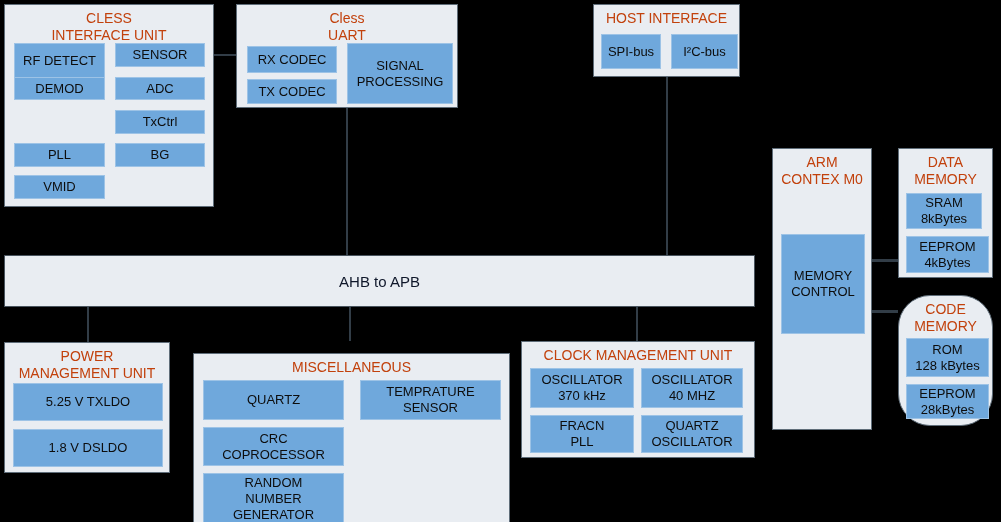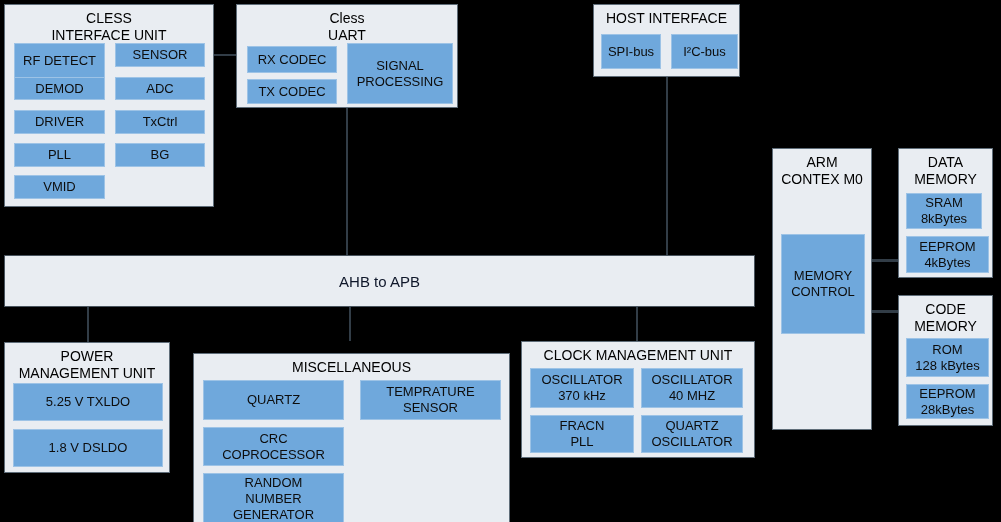--- a/index.html
+++ b/index.html
@@ -7,21 +7,21 @@
     position:relative; width:1001px; height:522px; background:#000;
     font-family:"Liberation Sans", sans-serif; color:#0b0b0b;
     overflow:hidden;
   }
   .panel {
     position:absolute; background:#e9edf2; border:1px solid #5f6d79;
     box-sizing:border-box;
   }
   .panel-title {
     text-align:center; white-space:pre-line; font-size:14px; line-height:17px;
-    padding-top:5px; color:#000000;
+    padding-top:5px; color:#c2410c;
   }
   .blk {
     position:absolute; background:#6fa8dc; border:1px solid #9dc3e6;
     box-sizing:border-box; display:flex; align-items:center; justify-content:center;
     text-align:center; white-space:pre-line; font-size:13px; line-height:16px;
     color:#0d0d0d;
   }
   .bus {
     position:absolute; background:#e9edf2; border:1px solid #49545e;
     box-sizing:border-box; display:flex; align-items:center; justify-content:center;
@@ -34,21 +34,20 @@
 
 <div class="stage">
 
   <div class="panel" style="left:4px; top:4px; width:210px; height:203px;">
     <div class="panel-title">CLESS
 INTERFACE UNIT</div>
     <div class="blk" style="left:9px; top:38px; width:91px; height:36px;">RF DETECT</div>
     <div class="blk" style="left:110px; top:38px; width:90px; height:24px;">SENSOR</div>
     <div class="blk" style="left:9px; top:72px; width:91px; height:23px;">DEMOD</div>
     <div class="blk" style="left:110px; top:72px; width:90px; height:23px;">ADC</div>
-    <div class="blk" style="left:9px; top:105px; width:91px; height:24px;">DRIVER</div>
     <div class="blk" style="left:110px; top:105px; width:90px; height:24px;">TxCtrl</div>
     <div class="blk" style="left:9px; top:138px; width:91px; height:24px;">PLL</div>
     <div class="blk" style="left:110px; top:138px; width:90px; height:24px;">BG</div>
     <div class="blk" style="left:9px; top:170px; width:91px; height:24px;">VMID</div>
   </div>
 
   <div class="panel" style="left:236px; top:4px; width:222px; height:104px;">
     <div class="panel-title">Cless
 UART</div>
     <div class="blk" style="left:10px; top:41px; width:90px; height:27px;">RX CODEC</div>
@@ -72,21 +71,21 @@
 
   <div class="panel" style="left:898px; top:148px; width:95px; height:130px;">
     <div class="panel-title">DATA
 MEMORY</div>
     <div class="blk" style="left:7px; top:44px; width:76px; height:36px;">SRAM
 8kBytes</div>
     <div class="blk" style="left:7px; top:87px; width:83px; height:37px;">EEPROM
 4kBytes</div>
   </div>
 
-  <div class="panel" style="left:898px; top:295px; width:95px; height:131px;">
+  <div class="panel" style="left:898px; top:295px; width:95px; height:131px;border-radius:32px;">
     <div class="panel-title">CODE
 MEMORY</div>
     <div class="blk" style="left:7px; top:42px; width:83px; height:39px;">ROM
 128 kBytes</div>
     <div class="blk" style="left:7px; top:88px; width:83px; height:35px;">EEPROM
 28kBytes</div>
   </div>
 
   <div class="bus" style="left:4px; top:255px; width:751px; height:52px;">AHB to APB</div>
 

